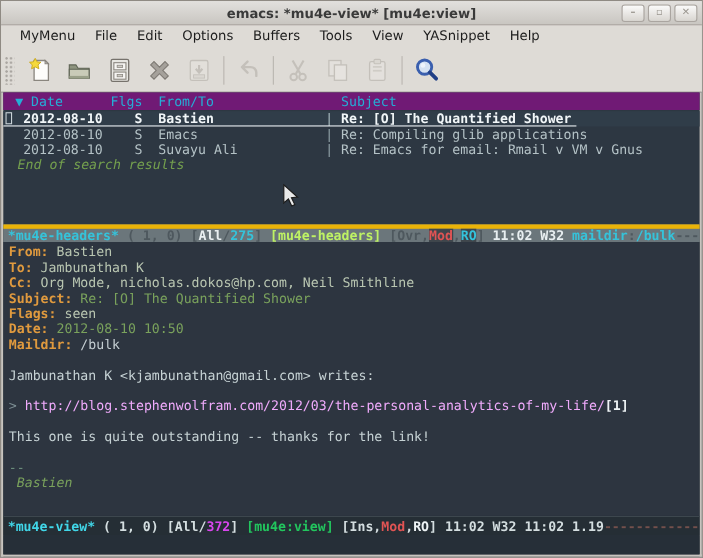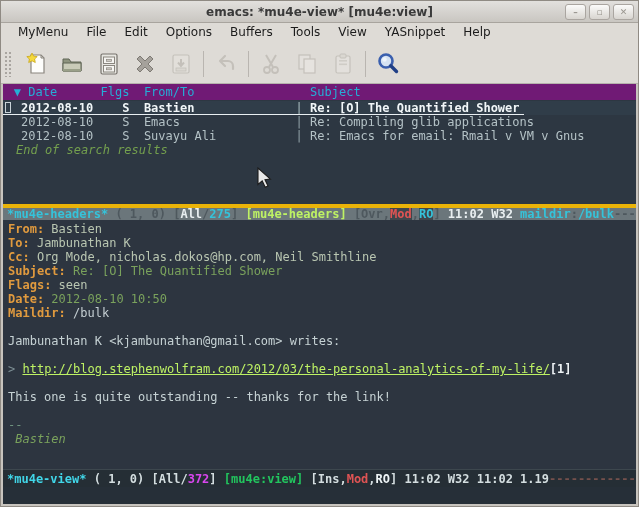--- a/index.html
+++ b/index.html
@@ -100,21 +100,21 @@
   
   .view-window { flex:1; min-height:0; background:#2d3540; padding:2px 0 0 5px; }
   .vline { height:14px; white-space:pre; }
   .vlabel { color:#e09a3e; font-weight:bold; }
   .vcolon { color:#e09a3e; font-weight:bold; }
   .sage  { color:#b9c6b1; }
   .green { color:#7aa25c; }
   .grayv { color:#c4ced2; }
   .bodytext { color:#c6d2d4; }
   .qmark { color:#7d8f94; }
-  .link { color:#bef264; text-decoration:underline; }
+  .link { color:#f0abfc; }
   .linkref { color:#eef3f5; font-weight:bold; }
   .sigsep { color:#6f937f; }
   .sig { color:#7aa25c; font-style:italic; margin-left:1ch; }
   .echo { height:17px; flex:0 0 17px; background:#262f38; }
   
   .mouse { position:absolute; left:256px; top:166px; pointer-events:none; z-index:50; }
 </style>
 </head>
 <body>
 

